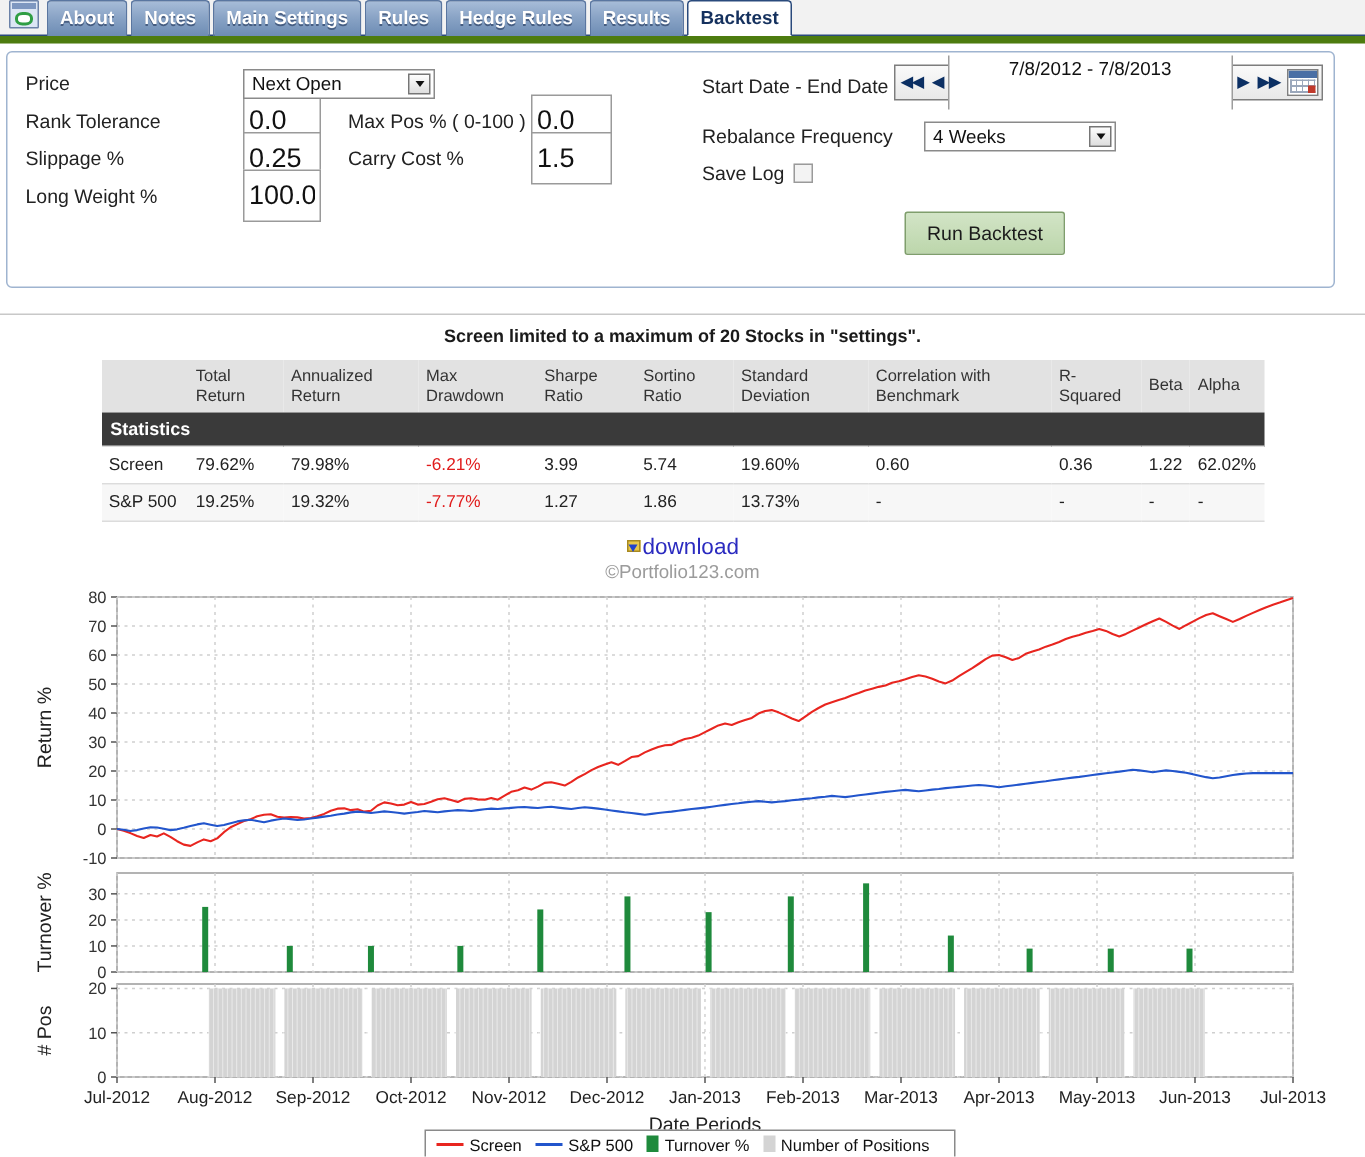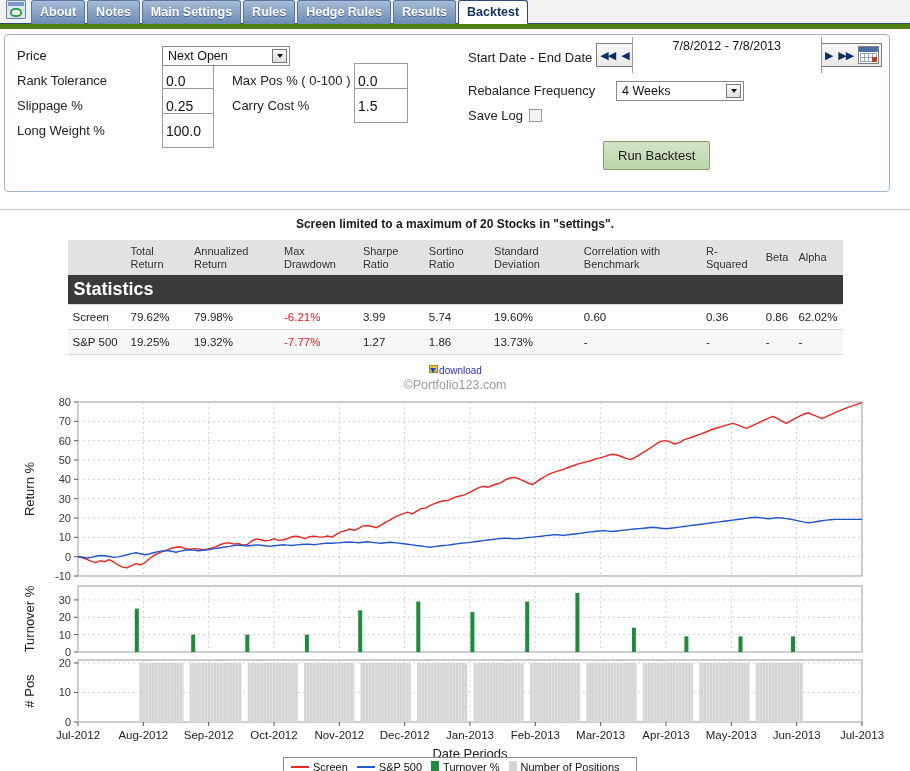--- a/index.html
+++ b/index.html
@@ -73,21 +73,21 @@
   .col-left{ width:455px; padding:8px 0 0 12px; }
   .col-right{ flex:1; padding:8px 0 0 8px; position:relative; }
 
   .frow{ display:flex; align-items:center; height:25px; margin-bottom:0; }
   .flabel{ font-size:13px; color:#222; }
   .l1{ width:145px; }
   .l2{ width:148px; }
   .inp{
     border:1px solid #9a9a9a; background:#fff;
     height:35px; line-height:18px;
-    font-family:"Liberation Sans", sans-serif; font-size:14px;
+    font-family:"Liberation Sans", sans-serif; font-size:18px;
     padding:0 3px; color:#111;
   }
   .w-small{ width:52px; }
   .w-mid{ width:54px; }
   .sel{
     width:128px; height:20px;
     border:1px solid #8a8a8a; background:#fff;
     display:flex; align-items:center;
     font-size:12.5px; padding-left:5px;
     position:relative; color:#111;
@@ -160,38 +160,38 @@
   
   #notice{
     text-align:center; font-size:12px; font-weight:bold; color:#1a1a1a;
     margin:7px 0 9px 0;
   }
   #stats{
     width:775px; margin:0 auto; border-collapse:collapse;
     font-size:11.5px;
   }
   #stats .hdrbar td{
-    background:#3a3a3a; color:#fff; font-weight:bold; font-size:18px;
+    background:#3a3a3a; color:#fff; font-weight:bold; font-size:12px;
     padding:4px 6px;
   }
   #stats thead th{
     background:#e2e2e2; color:#333; font-weight:normal; font-size:11px;
     padding:5px 5px; text-align:left; vertical-align:middle; line-height:1.15;
   }
   #stats thead th.rowhdr{ width:58px; }
   #stats tbody td{
     padding:6px 5px; border-bottom:1px solid #dcdcdc; background:#fff;
     white-space:nowrap;
   }
   #stats tbody tr.alt td{ background:#f7f7f7; }
   .neg{ color:#e01b1b; }
 
   
   #dl{ text-align:center; margin-top:8px; }
-  #dlLink{ color:#2b2bc0; font-size:10px; text-decoration:none; cursor:pointer;margin-top:39px; }
+  #dlLink{ color:#2b2bc0; font-size:15px; text-decoration:none; cursor:pointer;margin-top:39px; }
   .dlicon{
     display:inline-block; width:9px; height:10px; position:relative; vertical-align:-1px; margin-right:2px;
   }
   .dlicon::before{
     content:""; position:absolute; left:1px; top:0; width:7px; height:6px;
     background:#e8c84a; border:1px solid #a8891f;
   }
   .dlicon::after{
     content:""; position:absolute; left:2px; top:3px; width:0;height:0;
     border-left:3px solid transparent;border-right:3px solid transparent;border-top:5px solid #2244cc;
@@ -331,21 +331,21 @@
       <tr>
         <td>Screen</td>
         <td>79.62%</td>
         <td>79.98%</td>
         <td class="neg">-6.21%</td>
         <td>3.99</td>
         <td>5.74</td>
         <td>19.60%</td>
         <td>0.60</td>
         <td>0.36</td>
-        <td>0.86</td>
+        <td>1.22</td>
         <td>62.02%</td>
       </tr>
       <tr class="alt">
         <td>S&amp;P 500</td>
         <td>19.25%</td>
         <td>19.32%</td>
         <td class="neg">-7.77%</td>
         <td>1.27</td>
         <td>1.86</td>
         <td>13.73%</td>

